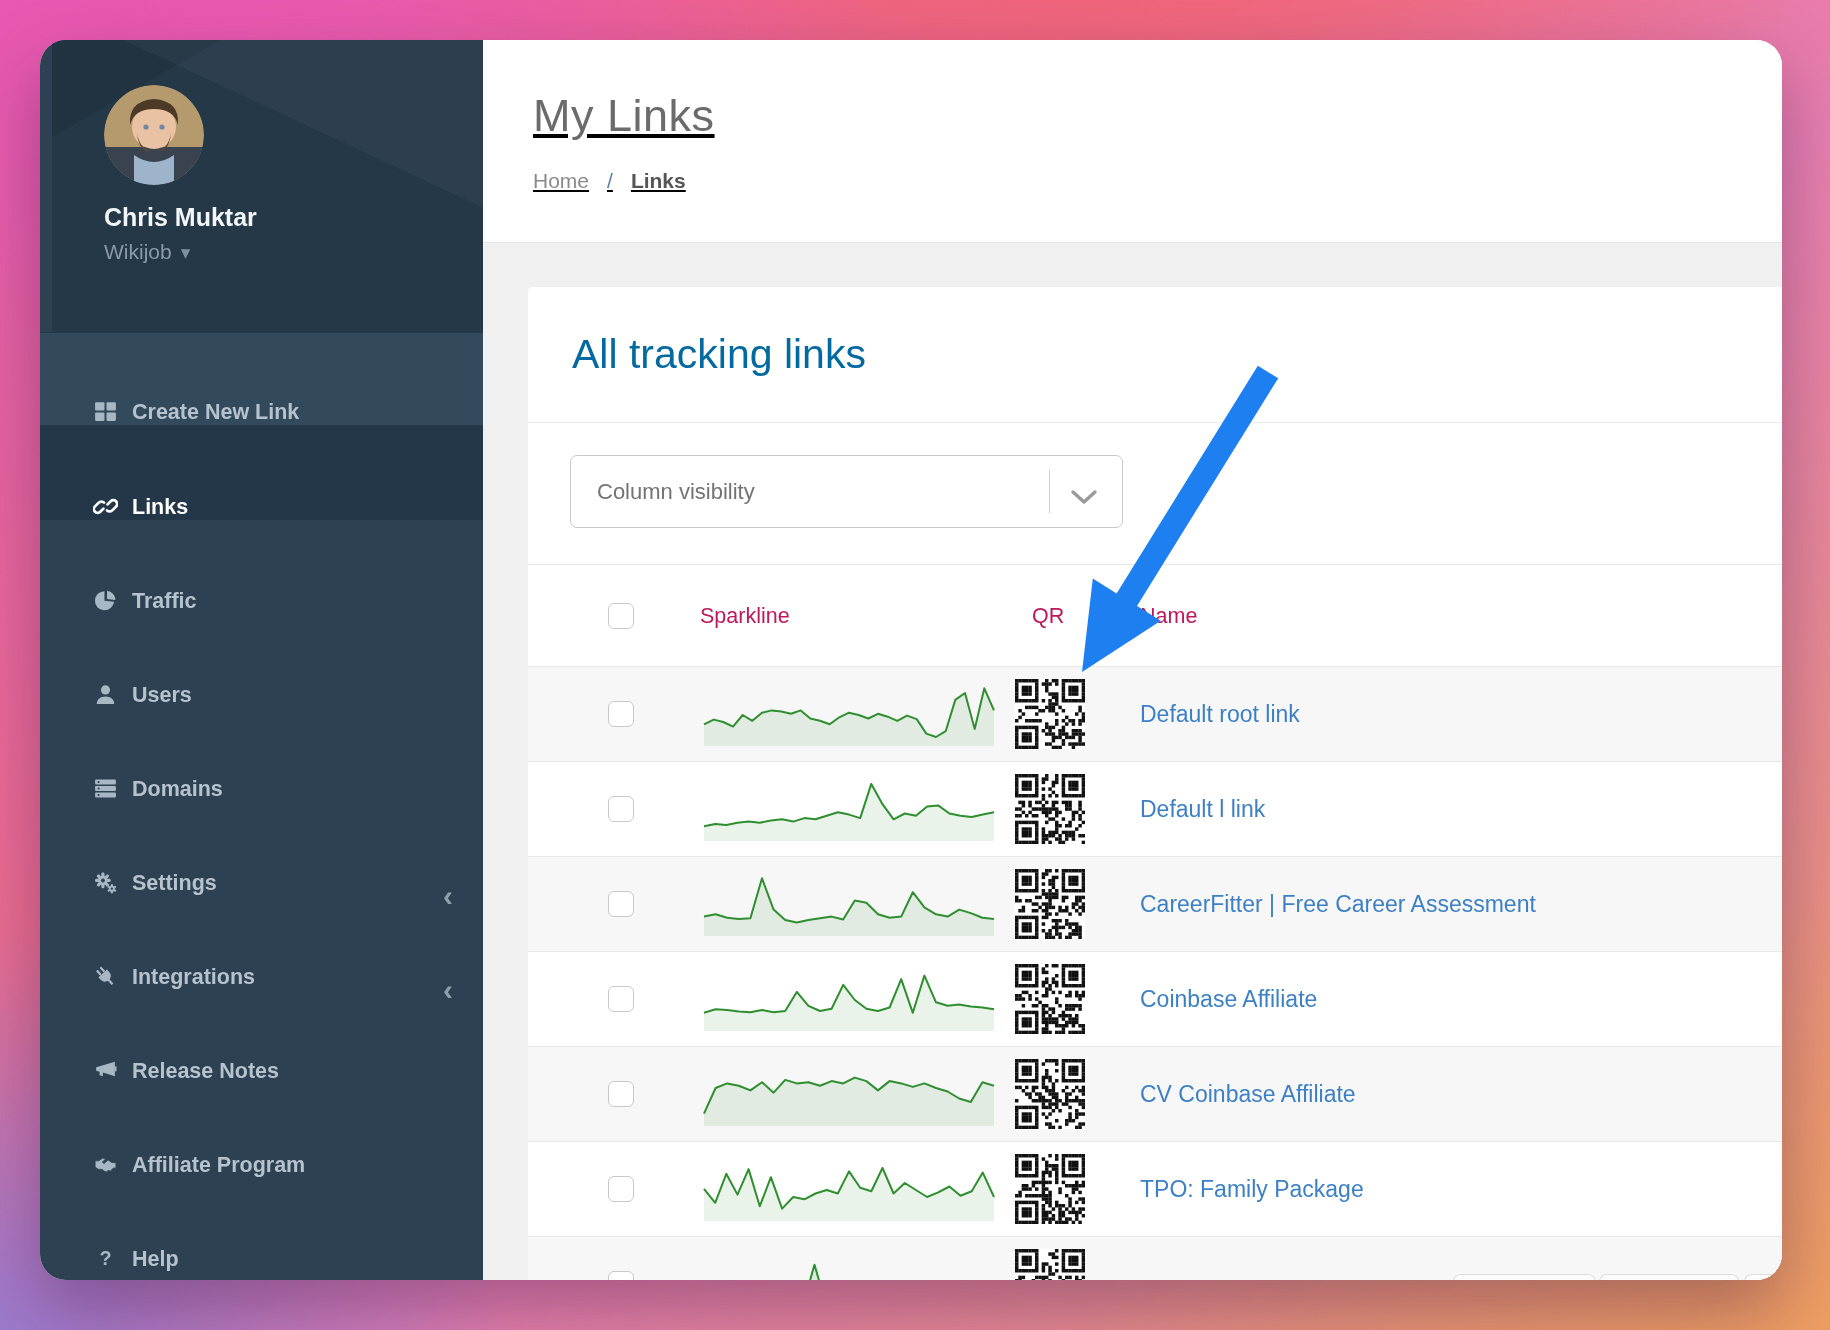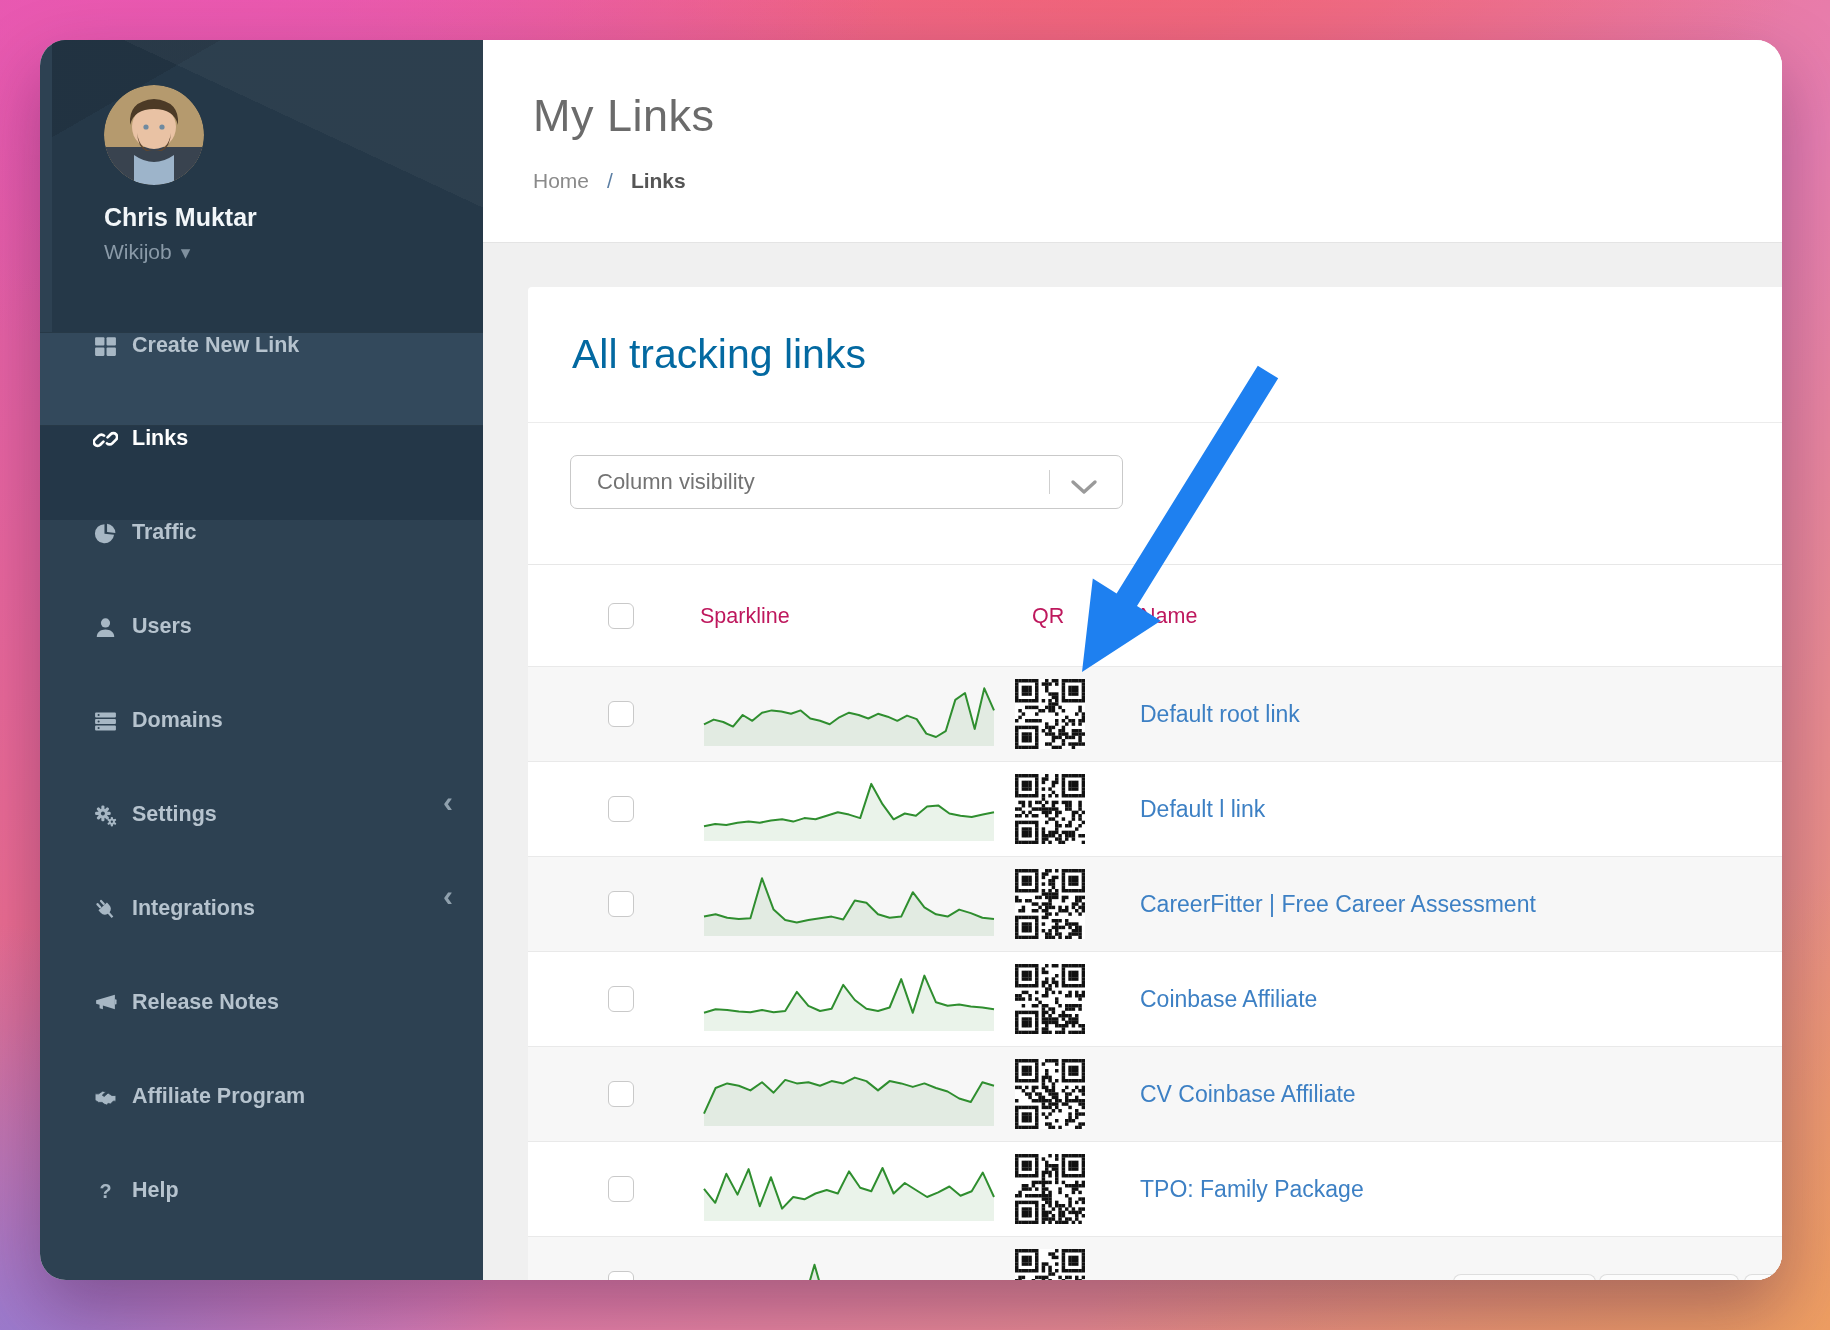--- a/index.html
+++ b/index.html
@@ -16,42 +16,42 @@
   
   .sidebar{width:443px;flex:0 0 443px;background:#2d4152;color:#b6c3ce;position:relative;}
   .side-head{height:292px;background:#253848;position:relative;padding:45px 0 0 52px;
     background-image:linear-gradient(205deg, rgba(255,255,255,.035) 0 34%, rgba(255,255,255,0) 34%),
                      linear-gradient(150deg, rgba(0,0,0,.10) 0 18%, rgba(0,0,0,0) 18%);margin-left:12px;}
   .avatar{width:100px;height:100px;border-radius:50%;overflow:hidden;display:block;}
   .uname{margin-top:18px;font-size:25px;font-weight:bold;color:#f2f6f9;}
   .uorg{margin-top:8px;font-size:21px;color:#8a9aa8;display:flex;align-items:center;gap:9px;}
   .uorg .caret{font-size:19px;color:#7f909e;}
   .side-menu{position:absolute;top:292px;left:0;right:0;}
-  .side-item{height:94px;display:flex;align-items:flex-start;padding:0 30px 0 52px;font-size:21.5px;
+  .side-item{height:94px;display:flex;align-items:flex-end;padding:0 30px 0 52px;font-size:21.5px;
     font-weight:bold;color:#b6c3ce;cursor:pointer;position:relative;}
   .side-item .ic{width:27px;height:27px;flex:0 0 27px;margin-right:13px;display:flex;
     align-items:center;justify-content:center;color:#a7b7c4;}
   .side-item .ic svg{width:25px;height:25px;}
   .side-item.cta{background:#33495c;border-top:1px solid rgba(0,0,0,.22);border-bottom:1px solid rgba(0,0,0,.22);}
   .side-item.active{background:#243748;color:#fff;}
   .side-item.active .ic{color:#fff;}
   .side-item .chev{margin-left:auto;font-size:30px;color:#8fa0ad;line-height:0;}
   
-  .main{flex:1;display:flex;flex-direction:column;background:#f0f0f0;min-width:0;}
+  .main{flex:1;display:flex;flex-direction:column;background:#f0f0f0;min-width:0;text-decoration:underline;}
   .page-head{background:#fff;height:203px;flex:0 0 203px;padding:50px 0 0 50px;border-bottom:1px solid #e4e4e4;}
   .page-title{font-size:45px;font-weight:300;color:#6b6b6b;letter-spacing:.5px;}
   .crumbs{margin-top:27px;font-size:21px;color:#8a8a8a;display:flex;gap:18px;align-items:center;}
   .crumbs .sep{color:#5b7ea3;}
   .crumbs .cur{color:#555;font-weight:bold;}
   .page-body{flex:1;position:relative;}
   .card{position:absolute;left:45px;top:44px;right:0;bottom:-100px;background:#fff;border-radius:4px 0 0 0;}
   .card-header{height:136px;display:flex;align-items:center;padding-left:44px;border-bottom:1px solid #ececec;}
   .card-title{font-size:41px;font-weight:300;color:#0369a1;}
   .toolbar{position:relative;height:141px;}
-  .colvis{position:absolute;left:42px;top:32px;width:553px;height:54px;border:1px solid #c9c9c9;
+  .colvis{position:absolute;left:42px;top:32px;width:553px;height:73px;border:1px solid #c9c9c9;
     border-radius:7px;background:#fff;display:flex;align-items:center;padding:0 96px 0 26px;
     font-size:22px;color:#737373;cursor:pointer;}
   .colvis .divider{position:absolute;right:72px;top:14px;bottom:14px;width:1px;background:#cfcfcf;}
   .colvis .chev{position:absolute;right:24px;top:50%;margin-top:-7px;}
   .export{position:absolute;left:672px;top:30px;height:74px;display:flex;}
   .export .btn{height:74px;border:1px solid #e0e0e0;background:#fff;color:#5f5f5f;font-size:21.5px;
     display:flex;align-items:center;padding:0 28px;margin-left:-1px;cursor:pointer;}
   .export .btn:first-child{border-radius:10px 0 0 10px;margin-left:0;}
   .export .btn:last-child{border-radius:0 10px 10px 0;}
   

